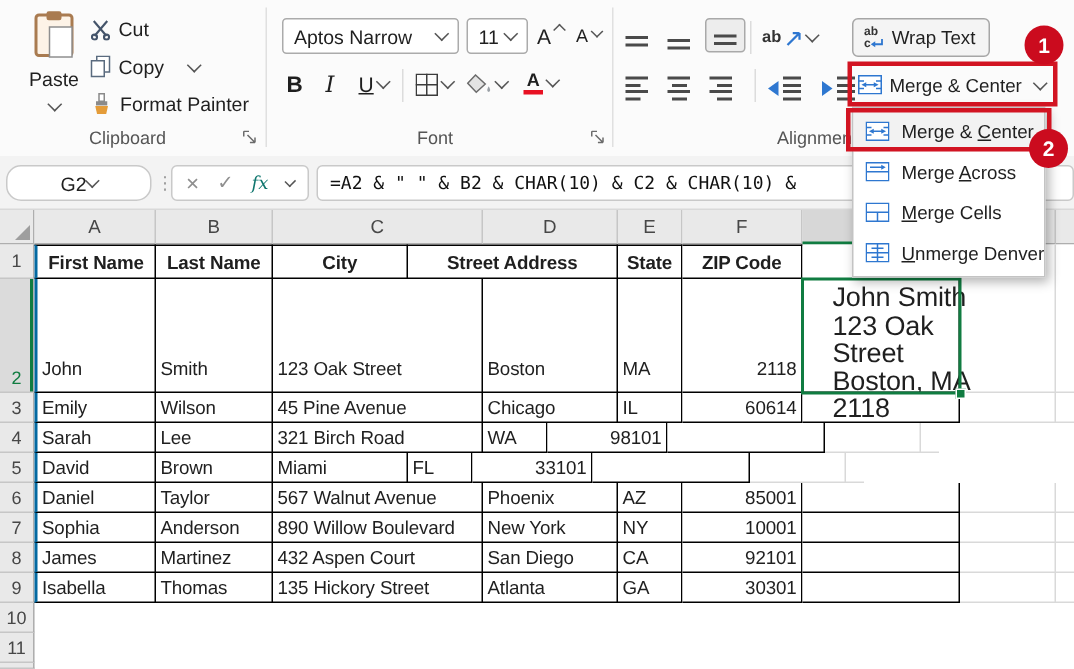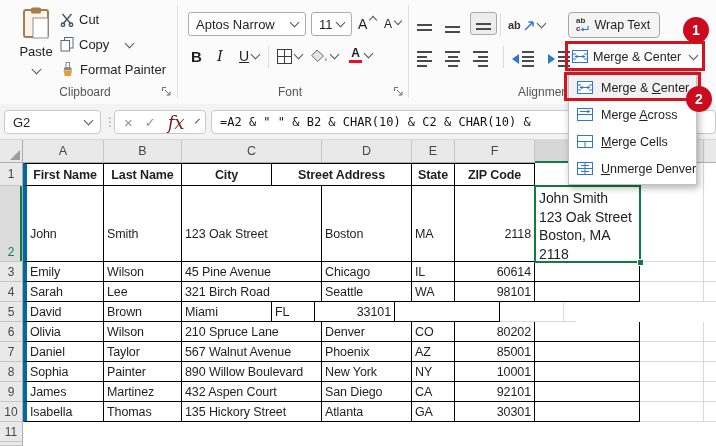--- a/index.html
+++ b/index.html
@@ -33,50 +33,50 @@
   .redbox{position:absolute;border:3px solid #d21422;z-index:50;pointer-events:none;}
   .callout{position:absolute;width:26px;height:26px;border-radius:50%;background:#cb0b1e;color:#fff;font-weight:bold;font-size:14px;display:flex;align-items:center;justify-content:center;z-index:55;}
   
   .panel{position:absolute;left:568px;top:71px;width:127px;height:112px;background:#fff;border:1px solid #c3c3c3;box-shadow:2px 3px 7px rgba(0,0,0,.3);z-index:40;}
   .mi{display:flex;align-items:center;gap:8px;height:27px;padding-left:8px;font-size:12.5px;white-space:nowrap;}
   .mi.hl{background:#f2f2f2;}
   .mi .key{text-decoration:underline;}
   
   .fstrip{position:absolute;left:0;top:104px;width:716px;height:36px;background:#f3f3f3;border-bottom:1px solid #d9d9d9;box-sizing:border-box;}
   .fbox{position:absolute;top:6px;height:24px;background:#fff;border:1px solid #c9c9c9;border-radius:4px;display:flex;align-items:center;box-sizing:border-box;}
-  .fxi{font-family:"DejaVu Serif",serif;font-style:italic;font-size:18px;color:#7f1d1d;text-align:center;}
+  .fxi{font-family:"DejaVu Serif",serif;font-style:italic;font-size:12px;color:#0f766e;text-align:center;}
   .gray{color:#8f8f8f;}
   .formula-text{font-family:"DejaVu Sans Mono",monospace;font-size:12px;color:#111;white-space:nowrap;overflow:hidden;padding-left:8px;}
   
   .sheet{position:absolute;left:0;top:140px;width:716px;height:306px;background:#fff;}
   .corner{position:absolute;left:0;top:0;width:23px;height:23px;background:#e9e9e9;border-right:1px solid #aeaeae;border-bottom:1px solid #aeaeae;box-sizing:border-box;}
   .tri{position:absolute;right:2px;bottom:2px;width:0;height:0;border-left:10px solid transparent;border-bottom:10px solid #9e9e9e;}
   .colrow{position:absolute;left:23px;top:0;display:flex;height:23px;}
   .colhead{background:#e9e9e9;border-right:1px solid #c6c6c6;border-bottom:1px solid #aeaeae;box-sizing:border-box;font-size:12.5px;color:#474747;display:flex;align-items:center;justify-content:center;height:23px;}
   .colhead.sel{background:#d7d7d7;border-bottom:2px solid #107c41;}
   .rowhdrs{position:absolute;left:0;top:23px;width:23px;}
   .rowhead{background:#e9e9e9;border-right:1px solid #aeaeae;border-bottom:1px solid #c6c6c6;box-sizing:border-box;font-size:12px;color:#474747;display:flex;align-items:center;justify-content:center;position:relative;}
   .rowhead.sel{background:#dbdbdb;color:#107c41;}
   .greenbar{position:absolute;right:0;top:0;width:2px;height:100%;background:#107c41;}
   .grid{position:absolute;left:23px;top:23px;width:693px;}
   .row{display:flex;}
   .cell{box-sizing:border-box;border-right:1px solid #000;border-bottom:1px solid #000;font-size:12.5px;letter-spacing:-0.1px;display:flex;align-items:center;padding:0 3px;white-space:nowrap;overflow:hidden;height:20px;background:#fff;}
-  .cell:first-child{border-left:4px solid #0369a1;}
+  .cell:first-child{border-left:2px solid #0369a1;}
   .c0{width:81px;}.c1{width:78px;}.c2{width:140px;}.c3{width:90px;}.c4{width:43px;}.c5{width:80px;justify-content:flex-end;}
   .cg{width:105px;background:#fff;border-right:1px solid #000;border-bottom:1px solid #000;box-sizing:border-box;}
   .chx{width:64px;border-right:1px solid #d9d9d9;border-bottom:1px solid #d9d9d9;box-sizing:border-box;background:#fff;}
   .cix{width:12px;border-bottom:1px solid #d9d9d9;box-sizing:border-box;background:#fff;}
   .hrow .cell{height:23px;font-weight:bold;justify-content:center;border-top:1px solid #000;padding:0 1px;}
   .hrow .cg,.hrow .chx,.hrow .cix{border-bottom:none;height:23px;}
   .hrow .cg{border-right:1px solid #d9d9d9;border-top:none;background:#fff;}
   .r2 .cell,.r2 .cg,.r2 .chx,.r2 .cix{height:76px;}
-  .r2 .cell{align-items:flex-end;padding-bottom:20px;text-align:center;}
+  .r2 .cell{align-items:flex-end;padding-bottom:8px;text-align:center;}
   .g2sel{position:absolute;left:534px;top:185px;width:107px;height:78px;border:2px solid #107c41;box-sizing:border-box;z-index:10;pointer-events:none;}
   .g2fill{position:absolute;left:637px;top:259px;width:7px;height:7px;background:#107c41;border:1px solid #fff;box-sizing:border-box;z-index:11;}
-  .g2text{position:absolute;left:539px;top:189px;width:98px;font-size:14px;line-height:18.5px;letter-spacing:-0.1px;z-index:5;}
+  .g2text{position:absolute;left:555px;top:189px;width:98px;font-size:18px;line-height:18.5px;letter-spacing:-0.1px;z-index:5;}
   svg{display:block;}
 </style>
 </head>
 <body>
 
 <div class="app">
 
   <div class="ribbon">
 
     <div class="abs" style="left:14px;top:6px;width:44px;height:72px;text-align:center;">
@@ -339,21 +339,21 @@
           </svg>
       </span>
       <span><span></span><span class="key">U</span><span>nmerge Denver</span></span>
     </div>
   </div>
 
   <div class="redbox" style="left:564px;top:72px;width:137px;height:29px;box-sizing:border-box;"></div>
   <div class="callout" style="left:686px;top:86px;">2</div>
 
   <div class="fstrip">
-    <div class="fbox" style="left:4px;width:97px;padding:0 8px;justify-content:space-between;">
+    <div class="fbox" style="left:4px;width:97px;padding:0 8px;justify-content:center;border-radius:10px;">
       <span style="font-size:13px;">G2</span>
       <span class="chev"></span>
     </div>
     <div class="abs" style="left:104px;top:11px;color:#9a9a9a;font-size:12px;">⋮</div>
     <div class="fbox" style="left:114px;width:92px;gap:12px;padding:0 9px;">
       <span class="gray" style="font-size:15px;">×</span>
       <span class="gray" style="font-size:13px;">✓</span>
       <span class="fxi">fx</span>
       <span class="chev" style="width:5px;height:5px;"></span>
     </div>
@@ -430,62 +430,50 @@
             <div class="cell c4">IL</div>
             <div class="cell c5">60614</div>
             <div class="cg"></div>
             <div class="chx"></div>
             <div class="cix"></div>
           </div>
           <div class="row">
             <div class="cell c0">Sarah</div>
             <div class="cell c1">Lee</div>
             <div class="cell c2">321 Birch Road</div>
-            <div class="cell c3">Seattle</div>
             <div class="cell c4">WA</div>
             <div class="cell c5">98101</div>
             <div class="cg"></div>
             <div class="chx"></div>
             <div class="cix"></div>
           </div>
           <div class="row">
             <div class="cell c0">David</div>
             <div class="cell c1">Brown</div>
             <div class="cell c3">Miami</div>
             <div class="cell c4">FL</div>
             <div class="cell c5">33101</div>
-            <div class="cg"></div>
-            <div class="chx"></div>
-            <div class="cix"></div>
-          </div>
-          <div class="row">
-            <div class="cell c0">Olivia</div>
-            <div class="cell c1">Wilson</div>
-            <div class="cell c2">210 Spruce Lane</div>
-            <div class="cell c3">Denver</div>
-            <div class="cell c4">CO</div>
-            <div class="cell c5">80202</div>
             <div class="cg"></div>
             <div class="chx"></div>
             <div class="cix"></div>
           </div>
           <div class="row">
             <div class="cell c0">Daniel</div>
             <div class="cell c1">Taylor</div>
             <div class="cell c2">567 Walnut Avenue</div>
             <div class="cell c3">Phoenix</div>
             <div class="cell c4">AZ</div>
             <div class="cell c5">85001</div>
             <div class="cg"></div>
             <div class="chx"></div>
             <div class="cix"></div>
           </div>
           <div class="row">
             <div class="cell c0">Sophia</div>
-            <div class="cell c1">Painter</div>
+            <div class="cell c1">Anderson</div>
             <div class="cell c2">890 Willow Boulevard</div>
             <div class="cell c3">New York</div>
             <div class="cell c4">NY</div>
             <div class="cell c5">10001</div>
             <div class="cg"></div>
             <div class="chx"></div>
             <div class="cix"></div>
           </div>
           <div class="row">
             <div class="cell c0">James</div>

